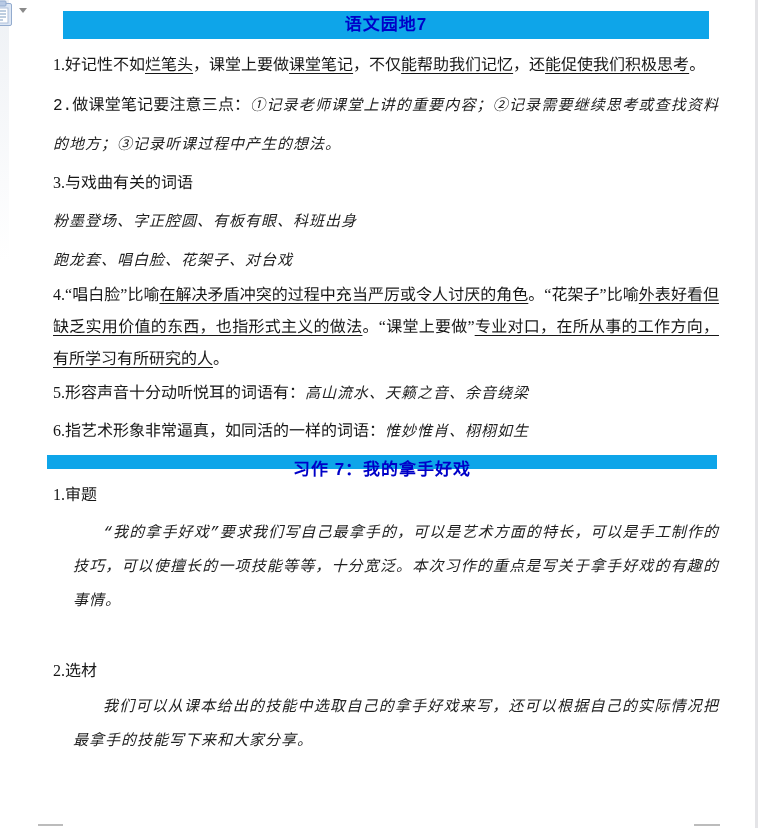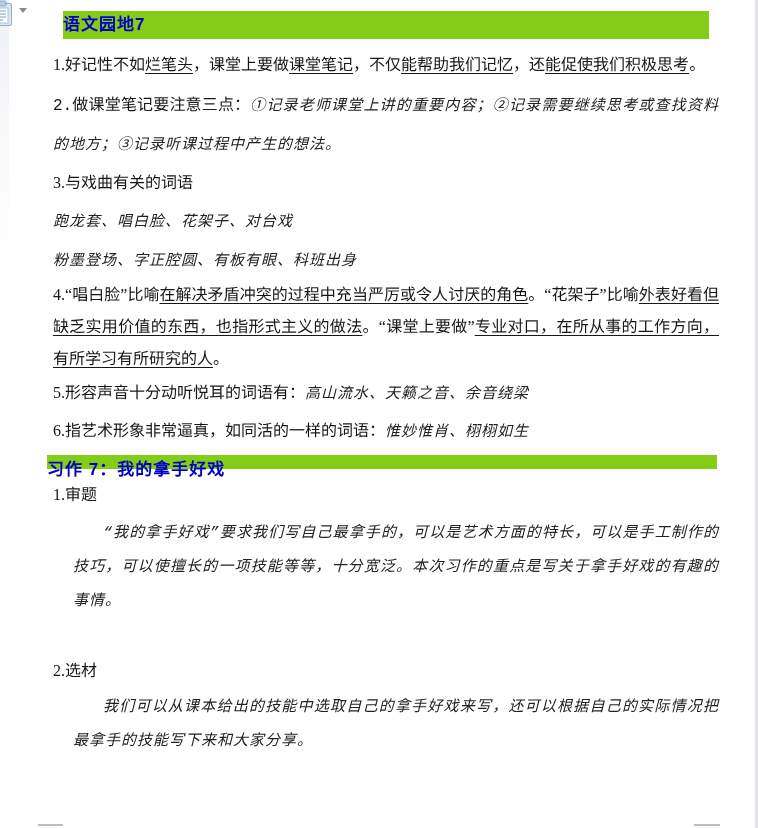--- a/index.html
+++ b/index.html
@@ -38,24 +38,24 @@
   
   .corner-mark { position: absolute; top: 824px; height: 2px; background: #bcbcbc; }
   .corner-mark.left  { left: 38px;  width: 25px; }
   .corner-mark.right { left: 694px; width: 26px; }
 
   .page { padding: 11px 39px 0 53px; }
 
   p { margin: 0; font-size: 16px; line-height: 36px; text-align: justify; }
 
   .band {
-    background: #84cc16;
+    background: #0ea5e9;
     color: #0000c8;
     font-weight: bold;
-    text-align: left;
+    text-align: center;
     font-family: "Liberation Sans", "DejaVu Sans", sans-serif;
     font-size: 17px;
     letter-spacing: 1px;
   }
   .band1 { height: 28px; line-height: 28px; margin: 0 10px; }
   .band2 { height: 14px; line-height: 30px; margin: 6px 2px 0 -6px; }
 
   .r-u { text-decoration: underline; text-underline-offset: 3px; }
   .r-k, .kai {
     font-style: italic;
@@ -93,22 +93,22 @@
   </span>
   <span class="paste-arrow"></span>
 </div>
 
 <div class="page">
   <p class="band band1">语文园地7</p>
 
   <p class="mt8"><span>1.好记性不如</span><span class="r-u">烂笔头</span><span>，课堂上要做</span><span class="r-u">课堂笔记</span><span>，不仅</span><span class="r-u">能帮助我们记忆</span><span>，还</span><span class="r-u">能促使我们积极思考</span><span>。</span></p>
   <p class="mt4 lh38"><span>2.做课堂笔记要注意三点：</span><span class="r-k">①记录老师课堂上讲的重要内容；②记录需要继续思考或查找资料的地方；③记录听课过程中产生的想法。</span></p>
   <p class=""><span>3.与戏曲有关的词语</span></p>
+  <p class="mt4 lh34"><span class="r-k">粉墨登场、字正腔圆、有板有眼、科班出身</span></p>
   <p class="mt4 lh34"><span class="r-k">跑龙套、唱白脸、花架子、对台戏</span></p>
-  <p class="mt4 lh34"><span class="r-k">粉墨登场、字正腔圆、有板有眼、科班出身</span></p>
   <p class="lh32"><span>4.“唱白脸”比喻</span><span class="r-u">在解决矛盾冲突的过程中充当严厉或令人讨厌的角色</span><span>。“花架子”比喻</span><span class="r-u">外表好看但缺乏实用价值的东西，也指形式主义的做法</span><span>。“课堂上要做”</span><span class="r-u">专业对口，在所从事的工作方向，有所学习有所研究的人</span><span>。</span></p>
   <p class=""><span>5.形容声音十分动听悦耳的词语有：</span><span class="r-k">高山流水、天籁之音、余音绕梁</span></p>
   <p class="mt2"><span>6.指艺术形象非常逼真，如同活的一样的词语：</span><span class="r-k">惟妙惟肖、栩栩如生</span></p>
 
   <p class="band band2">习作 7：我的拿手好戏</p>
 
   <p class="mt12">1.审题</p>
   <p class="mt4 lh34 kai indent">“我的拿手好戏”要求我们写自己最拿手的，可以是艺术方面的特长，可以是手工制作的技巧，可以使擅长的一项技能等等，十分宽泛。本次习作的重点是写关于拿手好戏的有趣的事情。</p>
   <p class="mt34">2.选材</p>
   <p class="lh34 kai indent">我们可以从课本给出的技能中选取自己的拿手好戏来写，还可以根据自己的实际情况把最拿手的技能写下来和大家分享。</p>

